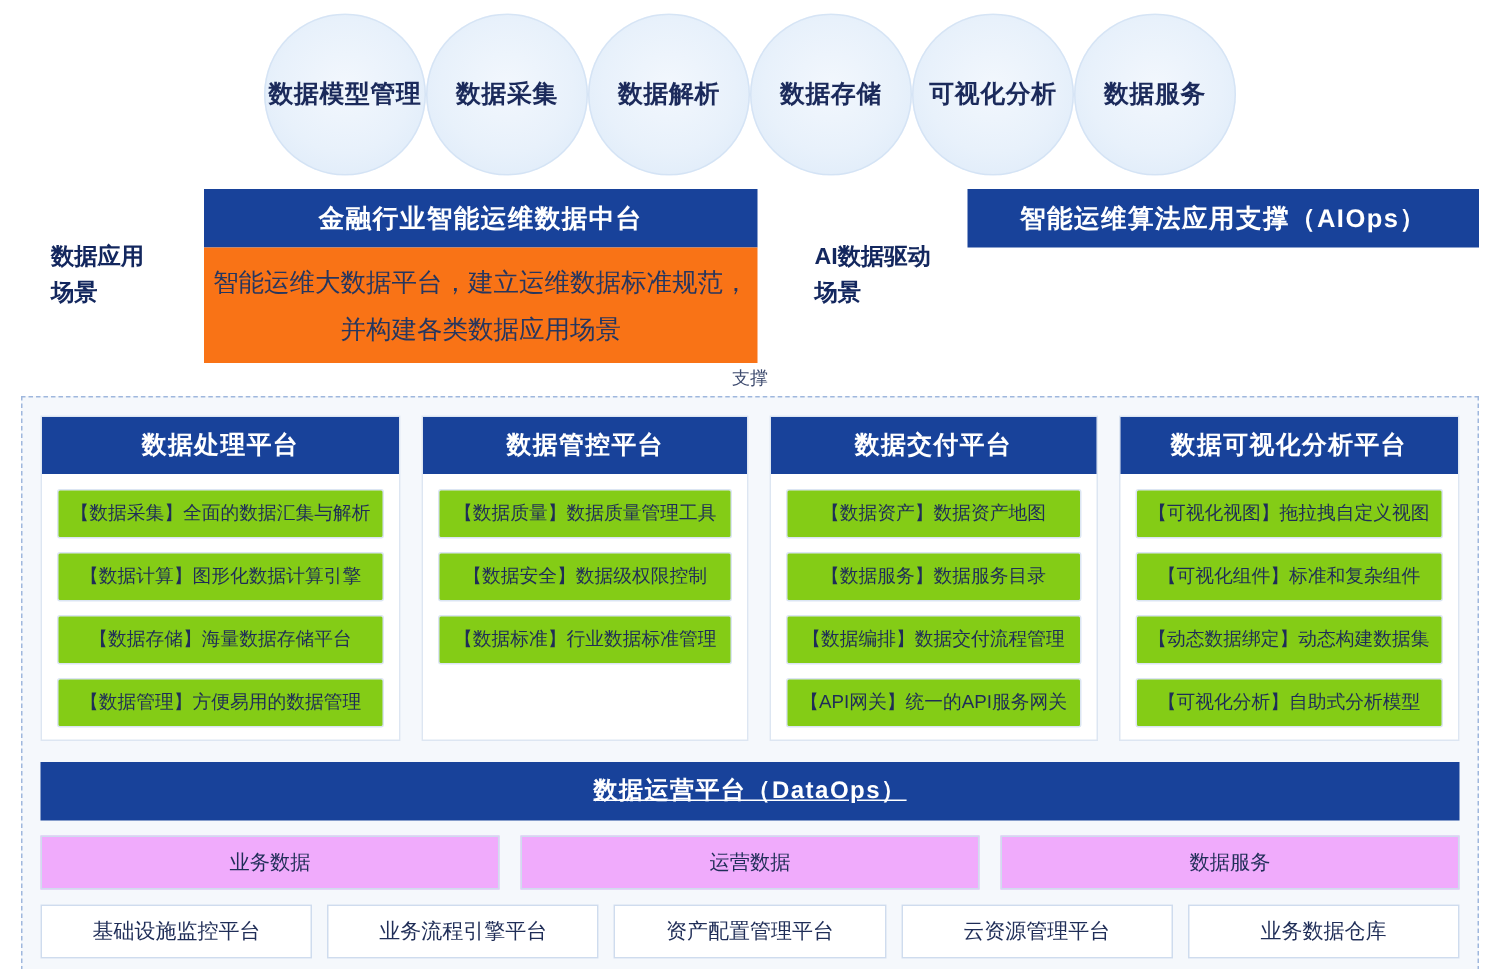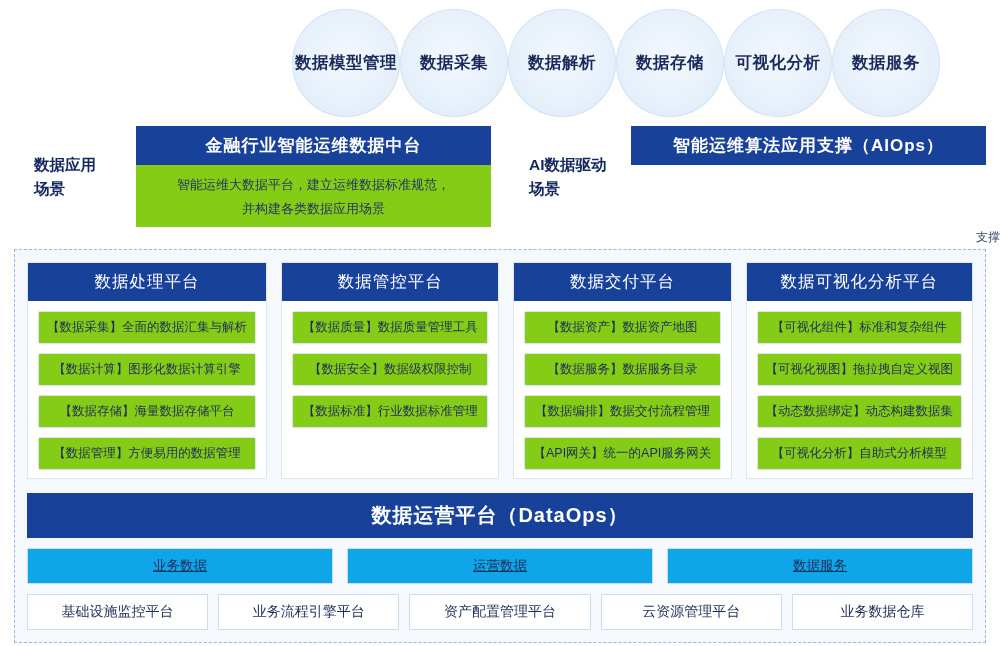--- a/index.html
+++ b/index.html
@@ -16,21 +16,21 @@
   }
   .page {
     position: relative;
     width: 1000px;
     height: 646px;
   }
 
   
   .bubbles {
     display: flex;
-    justify-content: flex-end;
+    justify-content: center;
     align-items: center;
     padding: 8px 60px 0 60px;
     box-sizing: border-box;
     height: 118px;
   }
   .bubble {
     width: 108px;
     height: 108px;
     border-radius: 50%;
     background: radial-gradient(circle at 50% 45%, #f2f7fd 0%, #e8f1fb 55%, #dbe9f8 100%);
@@ -79,39 +79,39 @@
   .scn-title {
     background: #18429a;
     color: #ffffff;
     font-size: 17px;
     font-weight: bold;
     text-align: center;
     padding: 8px 12px;
     letter-spacing: 1px;
   }
   .scn-body {
-    background: #84cc16;
-    font-size: 13px;
+    background: #f97316;
+    font-size: 17px;
     color: #26365f;
     line-height: 1.85;
     text-align: center;
     padding: 8px 6px 6px 6px;
   }
   .scn-body div { white-space: nowrap; }
 
   
   .support-wrap {
     position: relative;
     height: 22px;
   }
   .support {
     position: absolute;
     left: 0; right: 0;
     top: 2px;
-    text-align: right;
+    text-align: center;
     font-size: 12px;
     color: #3d4a6e;
   }
 
   
   .panel {
     margin: 0 14px;
     border: 1px dashed #9fb7dd;
     background: #f5f8fc;
     padding: 12px 12px 12px 12px;
@@ -125,21 +125,21 @@
   .platform {
     flex: 1;
     background: #ffffff;
     border: 1px solid #dde6f2;
     box-sizing: border-box;
   }
   .plat-title {
     background: #18429a;
     color: #fff;
     font-size: 16.5px;
-    font-weight: normal;
+    font-weight: bold;
     text-align: center;
     padding: 8px 4px;
     letter-spacing: 1px;
   }
   .plat-items {
     padding: 10px 10px 8px 10px;
   }
   .plat-item {
     border: 1px solid #dbe5f3;
     background: #84cc16;
@@ -153,39 +153,39 @@
     overflow: hidden;
   }
   .plat-item:last-child { margin-bottom: 0; }
 
   
   .dataops {
     margin-top: 14px;
     background: #18429a;
     color: #fff;
     text-align: center;
-    font-size: 20px;
+    font-size: 16px;
     font-weight: bold;
     padding: 9px 16px;
     letter-spacing: 1px;
+    text-decoration: underline;
   }
   .row3 {
     display: flex;
     gap: 14px;
     margin-top: 10px;
   }
   .row3 .cell {
     flex: 1;
-    background: #0ea5e9;
+    background: #f0abfc;
     border: 1px solid #cfdcee;
     text-align: center;
     font-size: 13.5px;
     color: #1f2d57;
     padding: 8px 4px;
-    text-decoration: underline;
   }
   .row5 {
     display: flex;
     gap: 10px;
     margin-top: 10px;
   }
   .row5 .cell {
     flex: 1;
     background: #ffffff;
     border: 1px solid #cfdcee;
@@ -283,22 +283,22 @@
           <div class="plat-item">【数据资产】数据资产地图</div>
           <div class="plat-item">【数据服务】数据服务目录</div>
           <div class="plat-item">【数据编排】数据交付流程管理</div>
           <div class="plat-item">【API网关】统一的API服务网关</div>
         </div>
       </div>
 
       <div class="platform">
         <div class="plat-title">数据可视化分析平台</div>
         <div class="plat-items">
+          <div class="plat-item">【可视化视图】拖拉拽自定义视图</div>
           <div class="plat-item">【可视化组件】标准和复杂组件</div>
-          <div class="plat-item">【可视化视图】拖拉拽自定义视图</div>
           <div class="plat-item">【动态数据绑定】动态构建数据集</div>
           <div class="plat-item">【可视化分析】自助式分析模型</div>
         </div>
       </div>
 
     </div>
 
     <div class="dataops">数据运营平台（DataOps）</div>
 
     <div class="row3">

